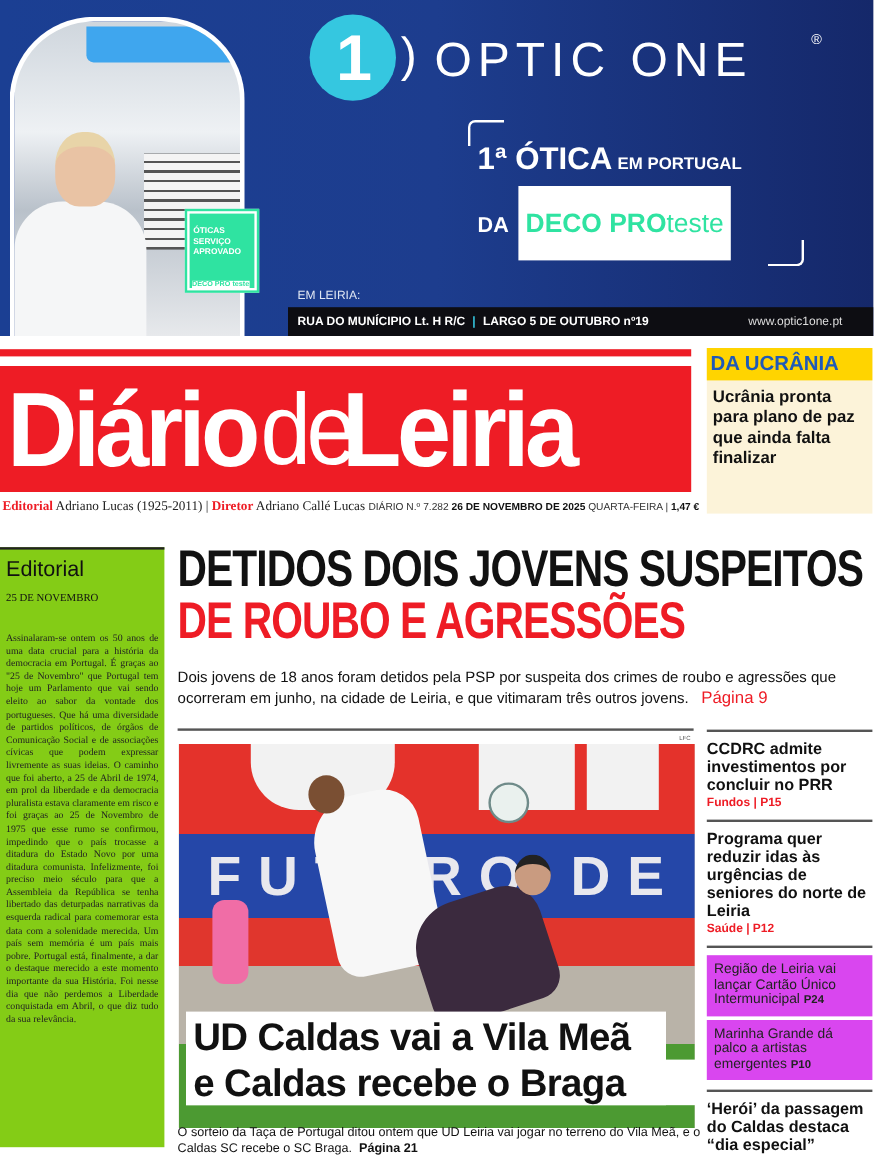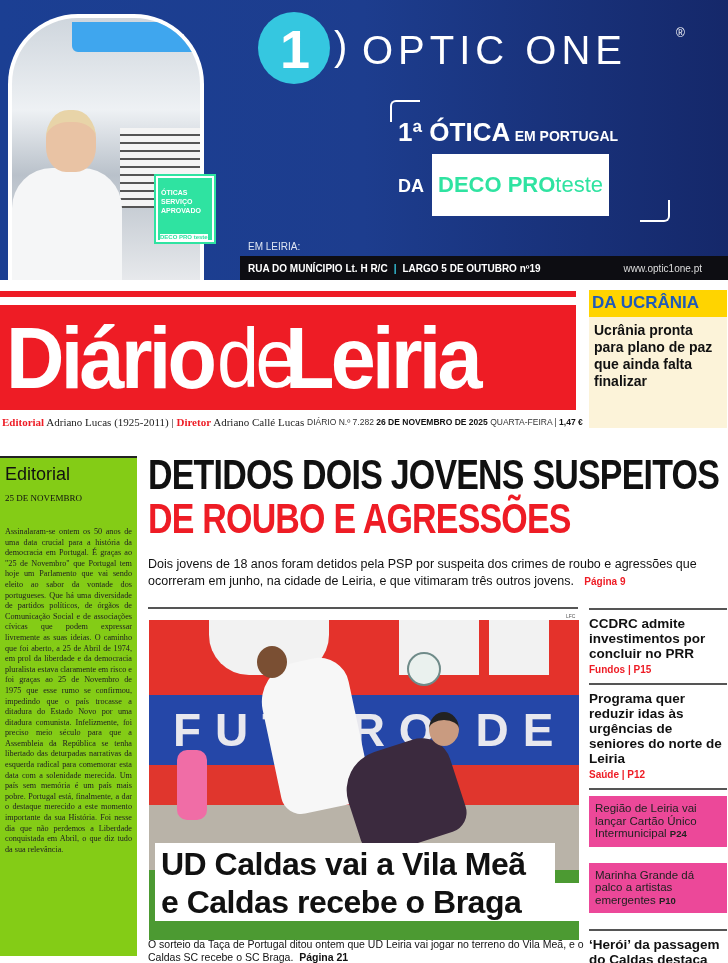--- a/index.html
+++ b/index.html
@@ -51,21 +51,21 @@
 #ed{left:0;top:456px;width:137px;height:500px;background:#84cc16;border-top:2px solid #222;padding:6px 5px 0}
 #ed .t{font-size:18px;color:#111;margin-bottom:8px}
 #ed .sub{font-family:"Liberation Serif",serif;font-size:9px;margin-bottom:24px}
 #ed .body{font-family:"Liberation Serif",serif;font-size:8.2px;line-height:10.6px;text-align:justify;color:#222}
 #ed .viva{font-family:"Liberation Serif",serif;font-size:8.2px;line-height:10.6px;margin-top:10px;color:#222}
 
 #hl{left:148px;top:452px;width:578px}
 #hl .l1{font-size:43px;font-weight:bold;line-height:44px;letter-spacing:-1px;transform:scaleX(0.79);transform-origin:left;white-space:nowrap}
 #hl .l2{font-size:43px;font-weight:bold;line-height:44px;color:#ee1c25;letter-spacing:-1px;transform:scaleX(0.79);transform-origin:left;white-space:nowrap}
 #lede{left:148px;top:556px;width:580px;font-size:12.5px;line-height:17px;color:#111}
-#lede .pg{color:#ee1c25;font-weight:bold;font-size:10px}
+#lede .pg{color:#ee1c25;font-weight:normal;font-size:14px}
 
 #rule1{left:148px;top:607px;width:430px;height:2px;background:#555}
 #credit{left:566px;top:613px;font-size:5px;color:#555}
 #photo{left:149px;top:620px;width:430px;height:320px;overflow:hidden;background:#d8d0c8}
 #photo .red1{left:0;top:0;width:100%;height:75px;background:#e4322b}
 #photo .w1{left:60px;top:0;width:120px;height:55px;background:#f2f2f2;border-radius:0 0 40px 40px}
 #photo .w2{left:250px;top:0;width:80px;height:55px;background:#f2f2f2}
 #photo .w3{left:340px;top:0;width:60px;height:55px;background:#f2f2f2}
 #photo .blue{left:0;top:75px;width:100%;height:70px;background:#2547a8;color:#e8e8ee;font-size:46px;font-weight:bold;letter-spacing:14px;padding-left:24px;line-height:70px;white-space:nowrap}
 #photo .red2{left:0;top:145px;width:100%;height:40px;background:#e0362d}
@@ -79,21 +79,21 @@
 #photo .p3{left:28px;top:130px;width:30px;height:70px;background:#f06da6;border-radius:10px}
 #caption{left:155px;top:843px;background:#fff;padding:2px 6px 0;width:400px}
 #caption .c1,#caption .c2{font-size:32px;font-weight:bold;line-height:38px;letter-spacing:-0.5px;white-space:nowrap}
 #caption .c2{margin-left:-6px;background:#fff;display:inline-block;padding:0 8px 0 6px;width:480px}
 #sub2{left:148px;top:938px;width:440px;font-size:10.5px;line-height:12.5px;color:#111}
 
 #rc{left:589px;top:608px;width:138px}
 .rule{height:2px;background:#555;margin-bottom:6px}
 .rc-h{font-size:13.5px;font-weight:bold;line-height:15px;color:#111}
 .rc-s{font-size:10px;font-weight:bold;color:#ee1c25;margin:3px 0 8px}
-.grey{background:#ec4899;padding:6px 6px;font-size:11.5px;line-height:12.5px;color:#222;margin-bottom:16px}
+.grey{background:#d946ef;padding:6px 6px;font-size:11.5px;line-height:12.5px;color:#222;margin-bottom:3px}
 .grey b{font-size:9.5px}
 </style>
 </head>
 <body>
 
 <div id="ad" class="abs">
   <div class="photo abs">
     <div class="ceil abs"></div>
     <div class="shelf abs"></div>
     <div class="person-body abs"></div>

